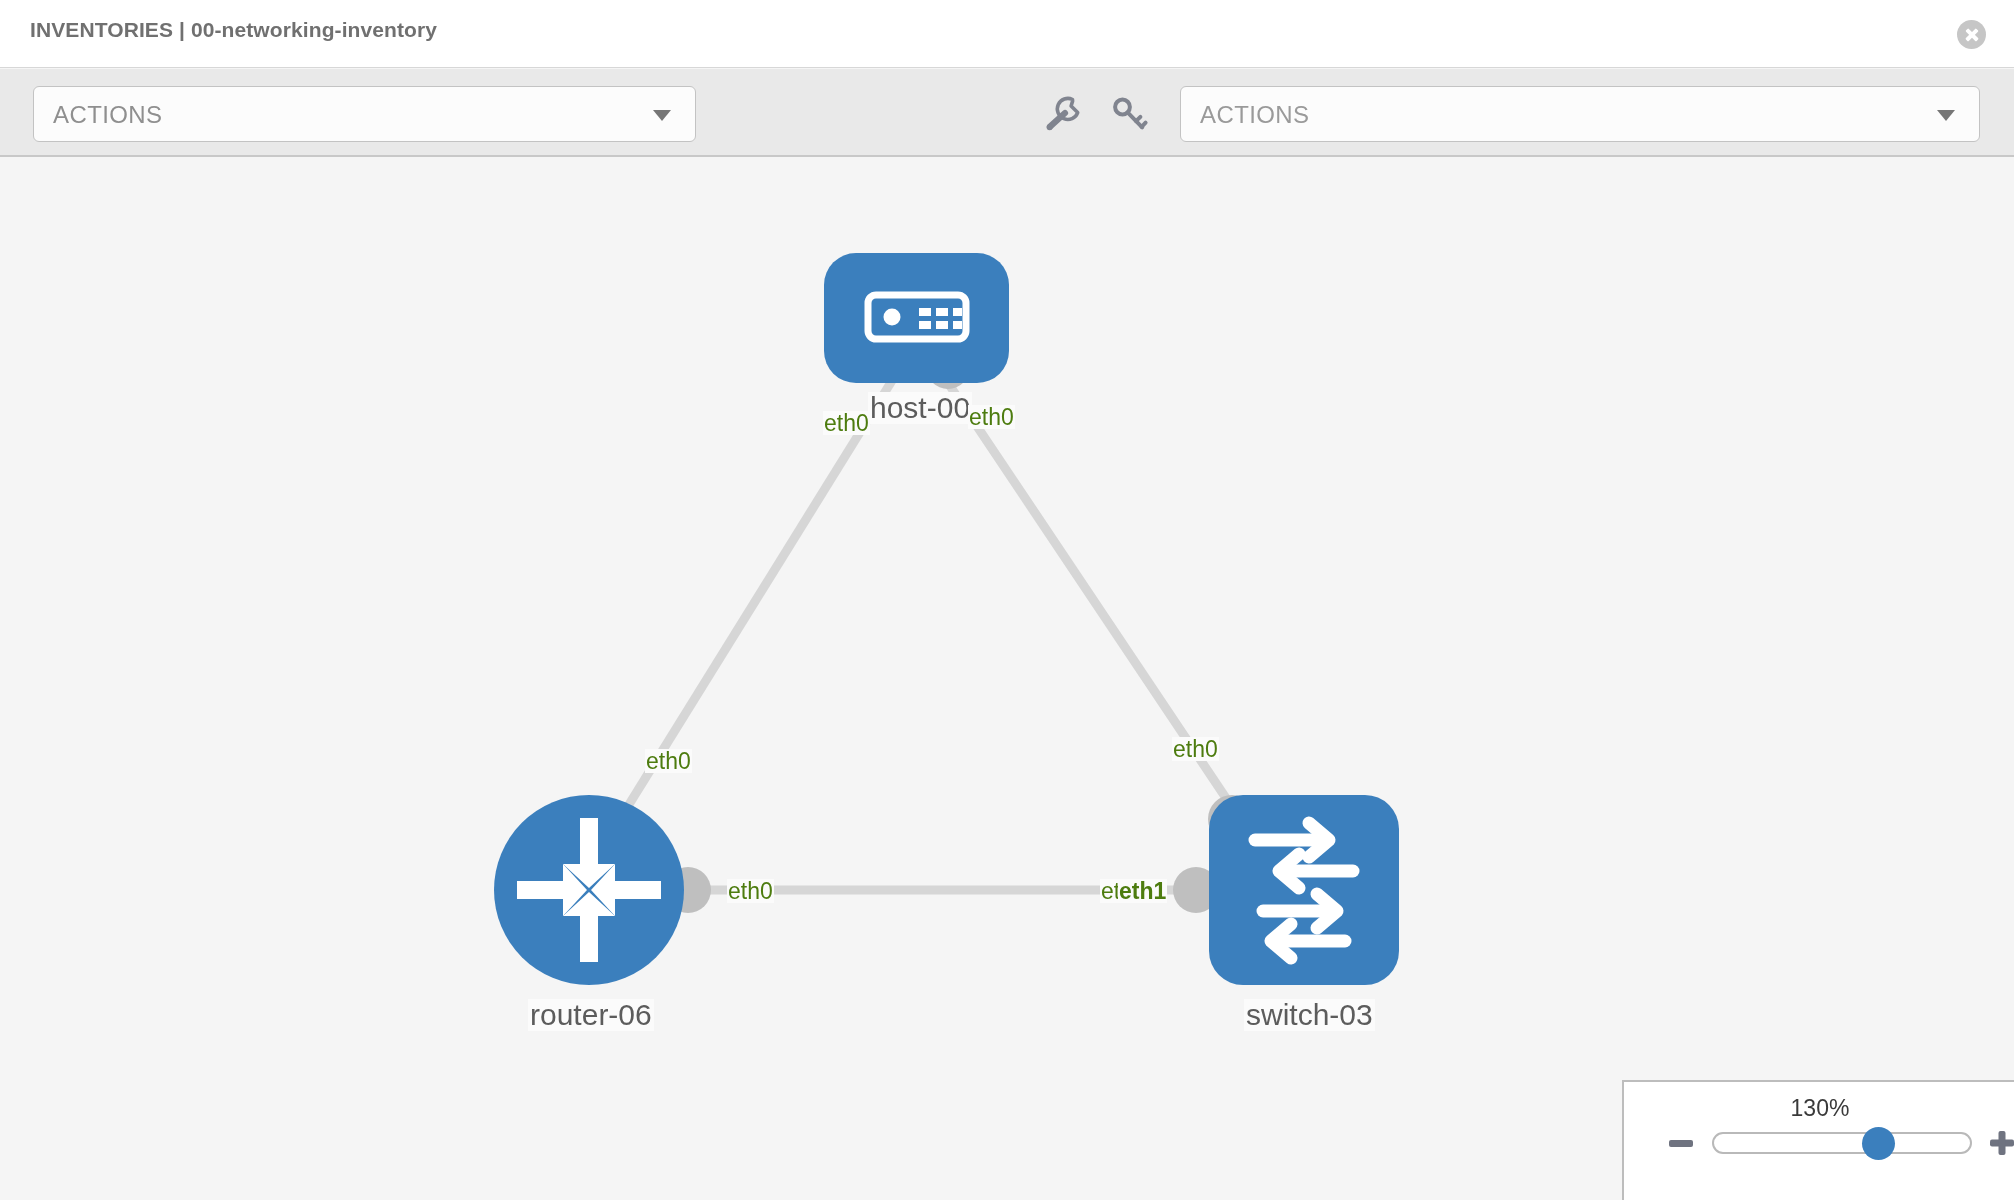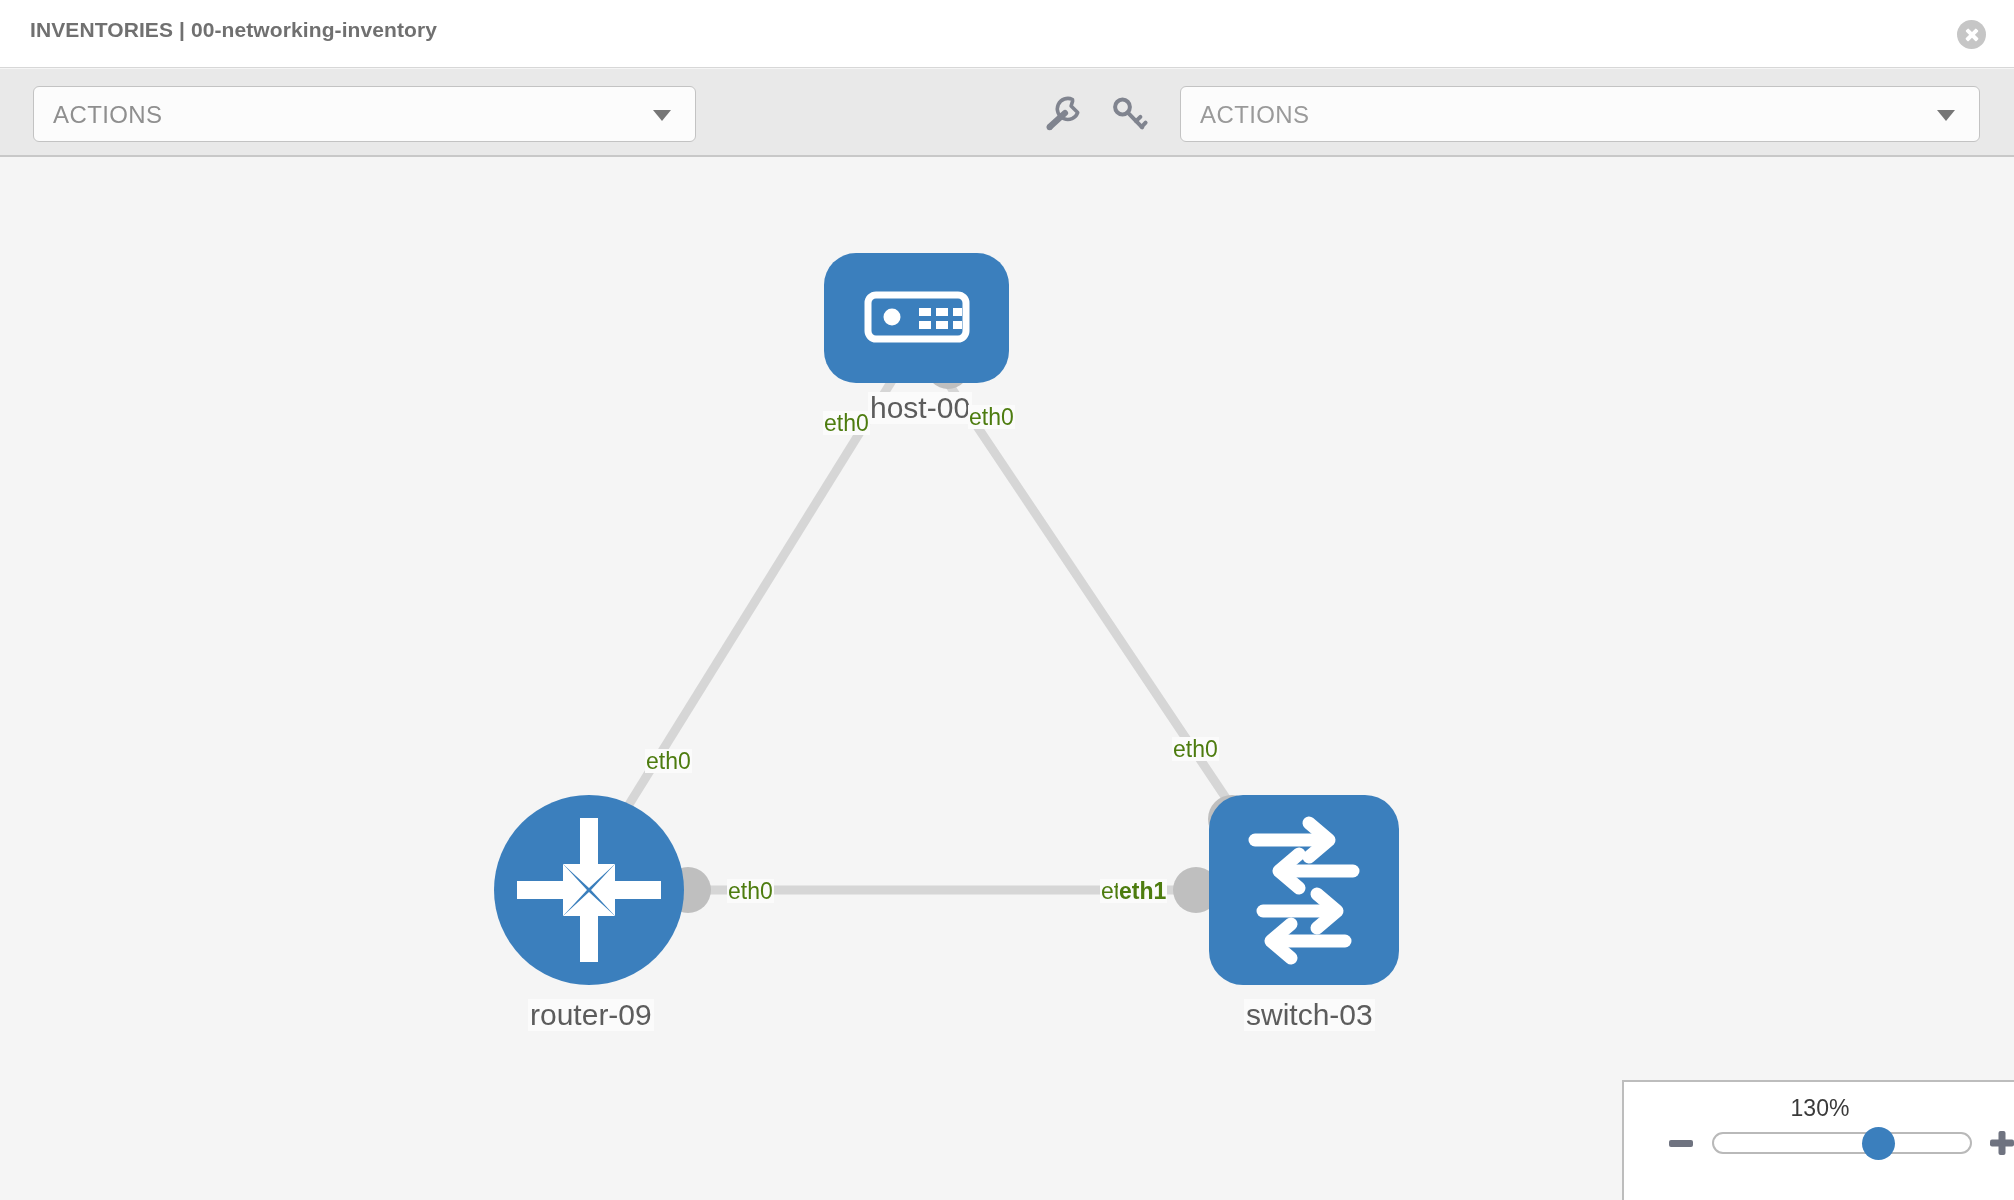--- a/index.html
+++ b/index.html
@@ -346,21 +346,21 @@
     <span class="edge-label" style="left:645px; top:590px;">eth0</span>
 
     <span class="edge-label" style="left:1172px; top:578px;">eth0</span>
 
     <span class="edge-label" style="left:727px; top:720px;">eth0</span>
 
     <span class="edge-label" style="left:1100px; top:720px;">eth</span>
 
     <span class="edge-label" style="left:1118px; top:720px;font-weight:bold;">eth1</span>
 
-    <span class="node-label" style="left:528px; top:840px;">router-09</span>
+    <span class="node-label" style="left:528px; top:840px;">router-06</span>
 
     <span class="node-label" style="left:1244px; top:840px;">switch-03</span>
   </div>
 
   <div class="zoom-panel">
     <div class="zoom-pct">130%</div>
     <div class="zoom-minus"></div>
     <div class="zoom-track">
       <div class="zoom-thumb"></div>
     </div>

